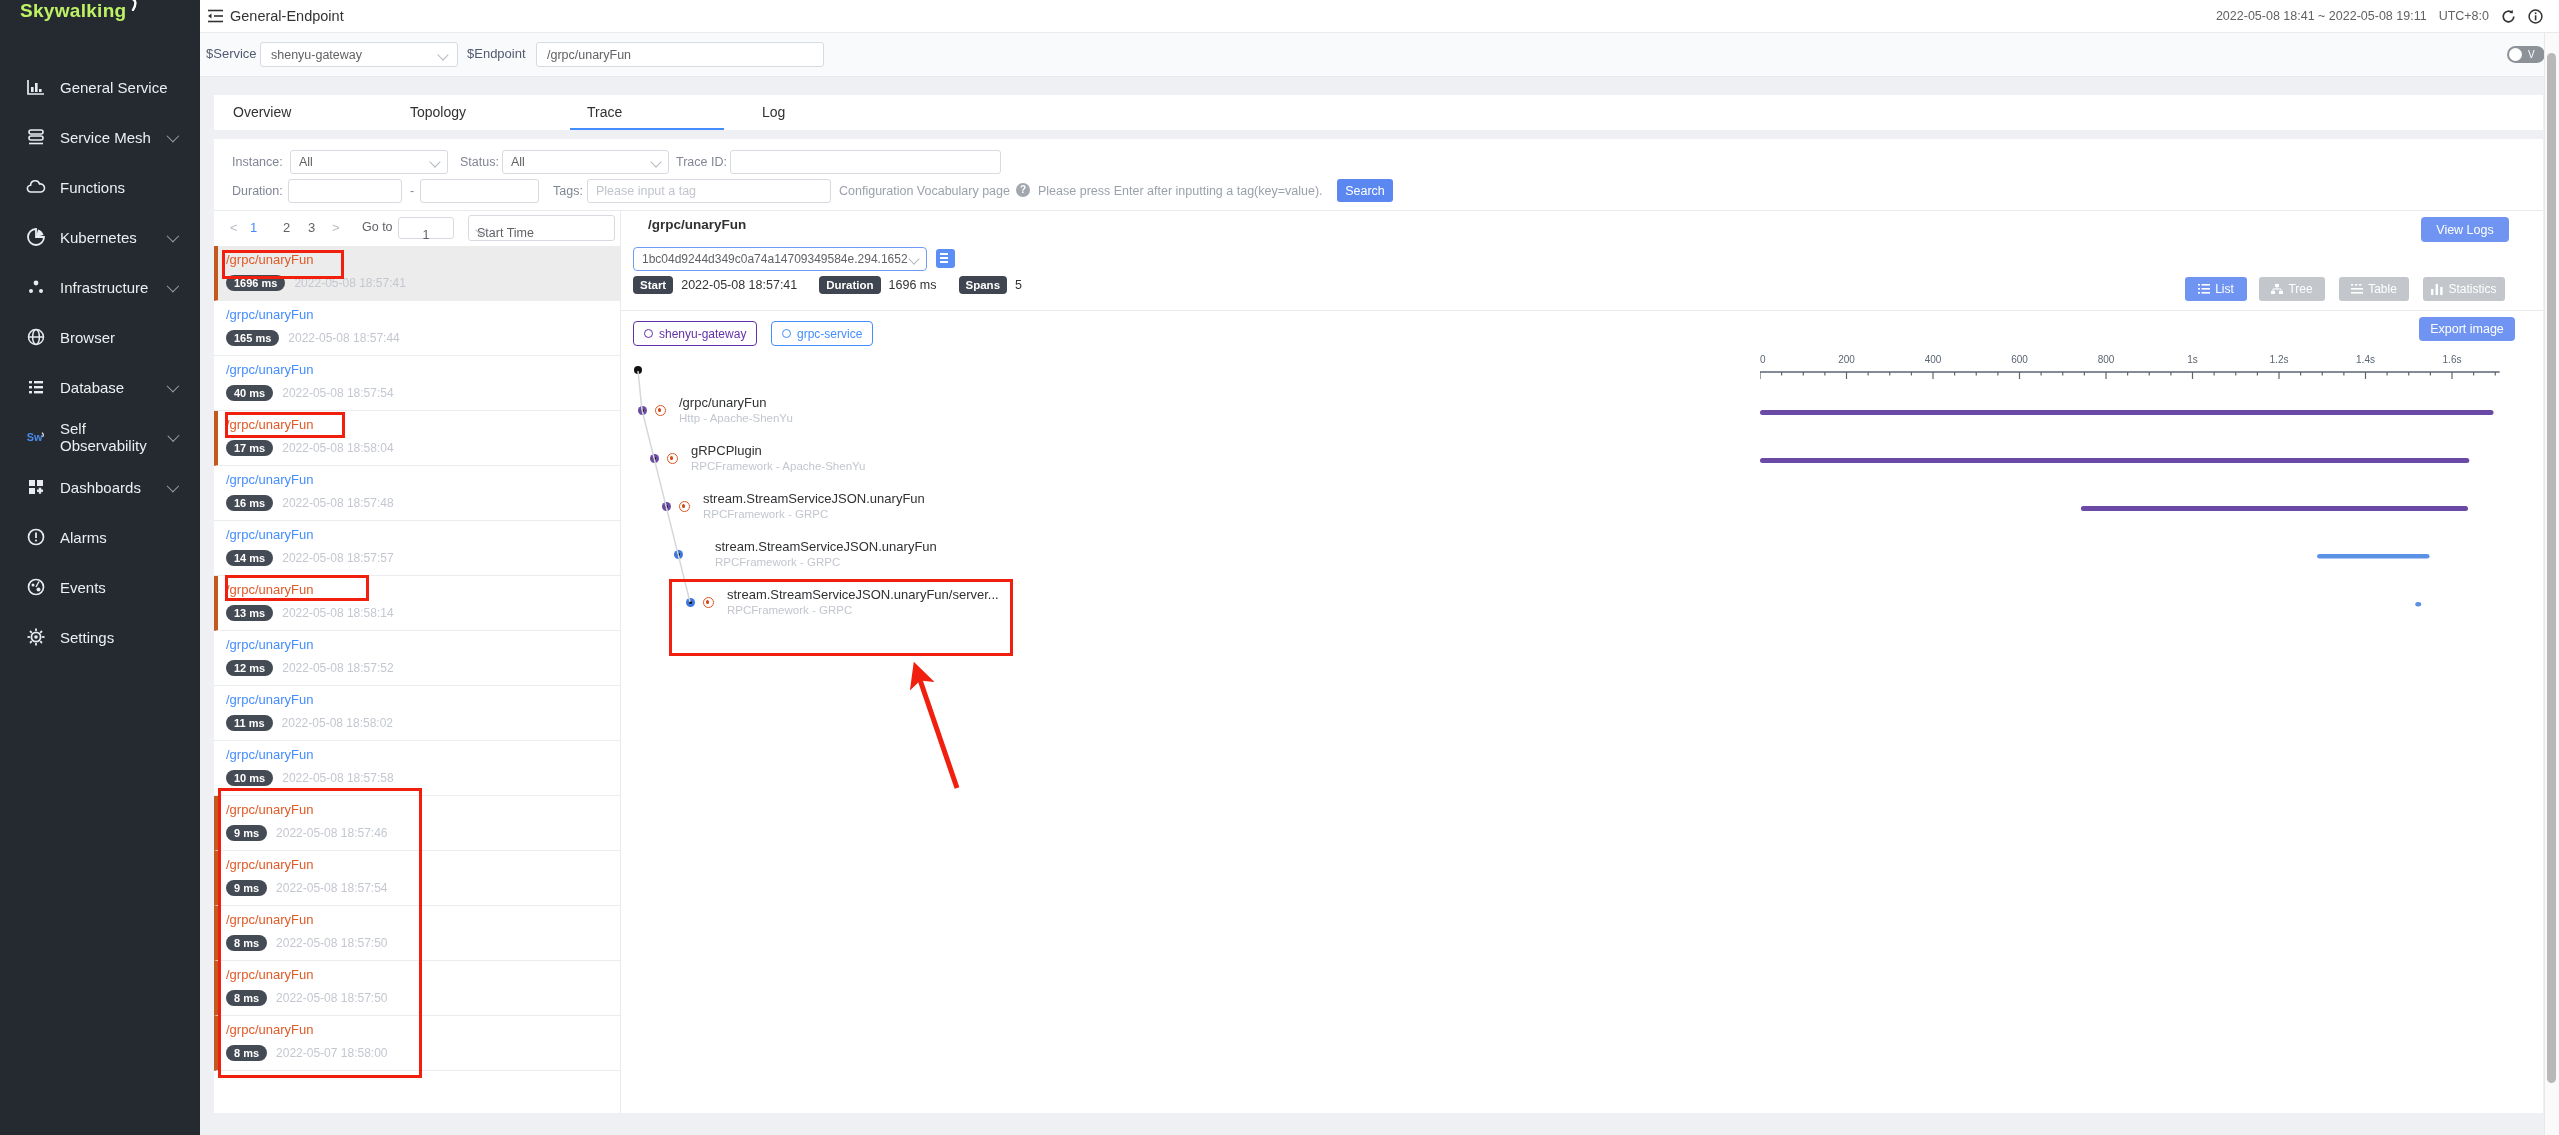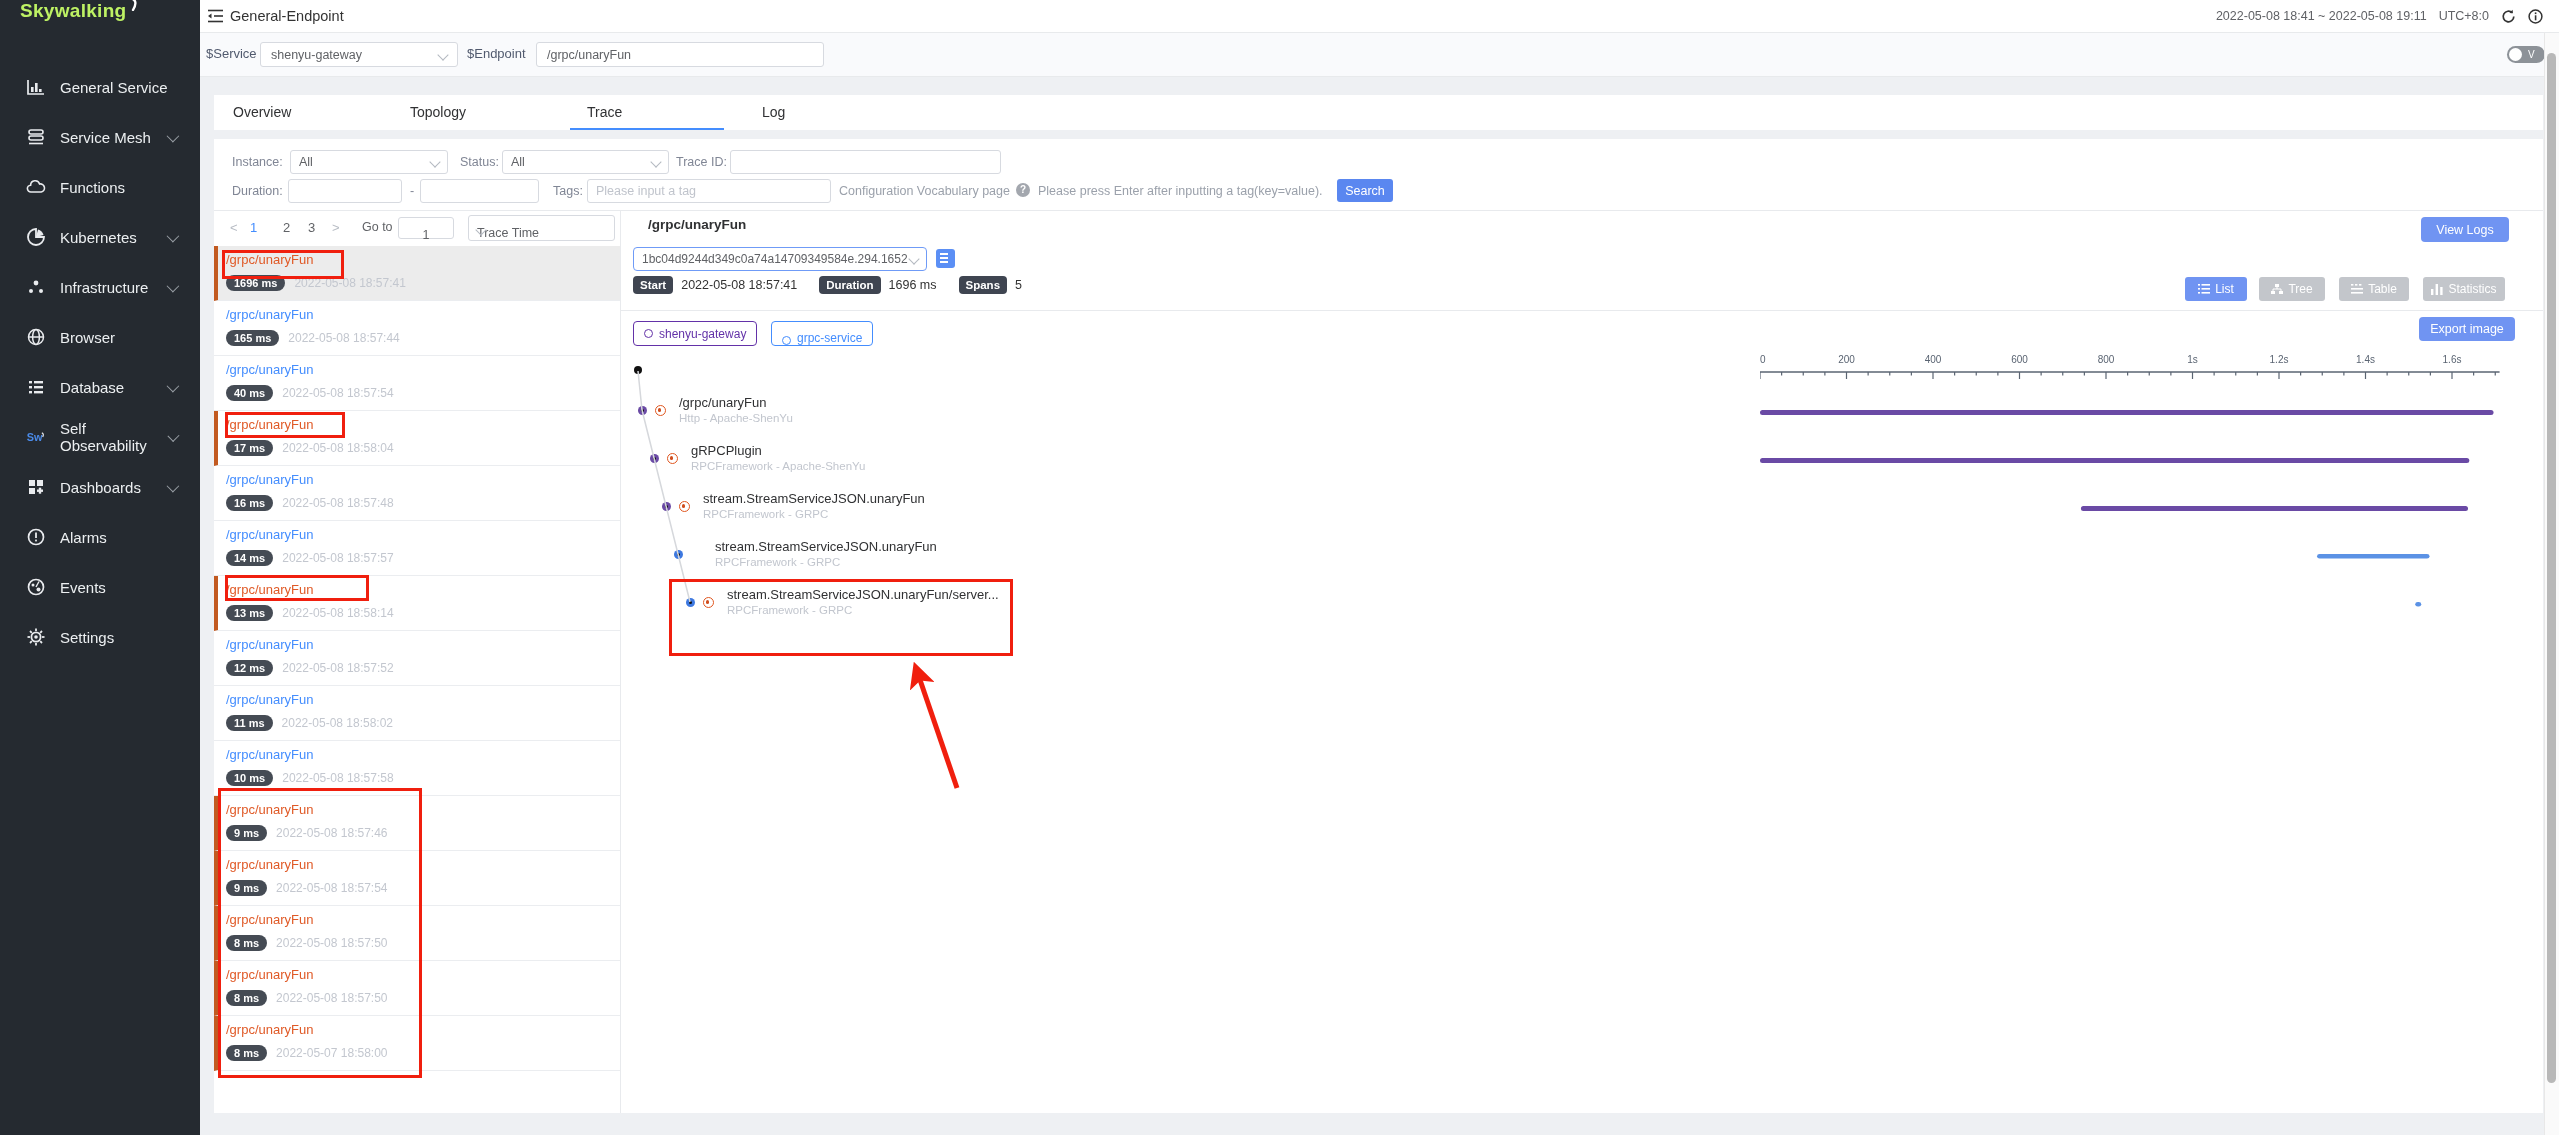--- a/index.html
+++ b/index.html
@@ -66,21 +66,21 @@
   .btn-blue{background:#7094f2;border-radius:4px;color:#fff;font-size:12.5px;display:flex;align-items:center;justify-content:center;cursor:pointer;}
   .view-logs{position:absolute;left:2207px;top:78px;width:88px;height:25px;}
   .export-img{position:absolute;left:2205px;top:178px;width:96px;height:24px;}
   .mode-btn{position:absolute;top:138px;height:24px;background:#c3c6cb;border-radius:3px;color:#fff;font-size:12px;display:flex;align-items:center;justify-content:center;gap:5px;cursor:pointer;box-sizing:border-box;}
   .mode-btn.active{background:#7094f2;}
   .d-divider{position:absolute;left:406px;top:171px;width:1923px;height:1px;background:#e8eaed;}
   .chip{position:absolute;top:182px;height:25px;border-radius:4px;font-size:12px;display:flex;align-items:center;gap:6px;padding:0 10px;box-sizing:border-box;background:#fff;cursor:pointer;}
   .chip .ring{width:9px;height:9px;border-radius:50%;box-sizing:border-box;}
   .chip.purple{left:419px;border:1px solid #6332a8;color:#6332a8;}
   .chip.purple .ring{border:1.6px solid #6332a8;}
-  .chip.blue{left:557px;border:1px solid #448dfe;color:#448dfe;align-items:flex-end;}
+  .chip.blue{left:557px;border:1px solid #448dfe;color:#448dfe;}
   .chip.blue .ring{border:1.6px solid #448dfe;}
   
   .span-row-title{position:absolute;font-size:13px;color:#303133;white-space:nowrap;}
   .span-row-sub{position:absolute;font-size:11.5px;color:#c2c6ce;white-space:nowrap;}
   .sdot{position:absolute;width:9px;height:9px;border-radius:50%;}
   .sdot:after{content:"";position:absolute;left:3px;top:3px;width:3px;height:3px;border-radius:50%;background:#111;}
   .err-ring{position:absolute;width:11px;height:11px;border-radius:50%;border:1.8px solid #e0561f;box-sizing:border-box;background:#fff;}
   .err-ring:after{content:"";position:absolute;left:2px;top:2px;width:3.5px;height:3.5px;border-radius:50%;background:#cf4d1d;}
   .root-dot{position:absolute;left:420px;top:227px;width:8px;height:8px;border-radius:50%;background:#111;}
   
@@ -342,21 +342,21 @@
         <span class="arrow" style="left:16px;">&lt;</span>
         <span class="cur" style="left:36px;">1</span>
         <span style="left:69px;">2</span>
         <span style="left:94px;">3</span>
         <span class="arrow" style="left:118px;">&gt;</span>
         <span style="left:148px;font-size:12.5px;">Go to</span>
         <div class="input goto-input">
             <span>1</span>
           </div>
         <div class="select sort-select">
-            <span>Trace Time</span>
+            <span>Start Time</span>
             <span class="chevron"></span>
           </div>
       </div>
       <div id="trace-items">
           <div class="trace-item error selected" style="top: 36px;">
             <span class="t-title">/grpc/unaryFun</span>
             <span class="t-meta">
               <span class="t-badge">1696 ms</span>
               <span class="t-date">2022-05-08 18:57:41</span>
             </span>

